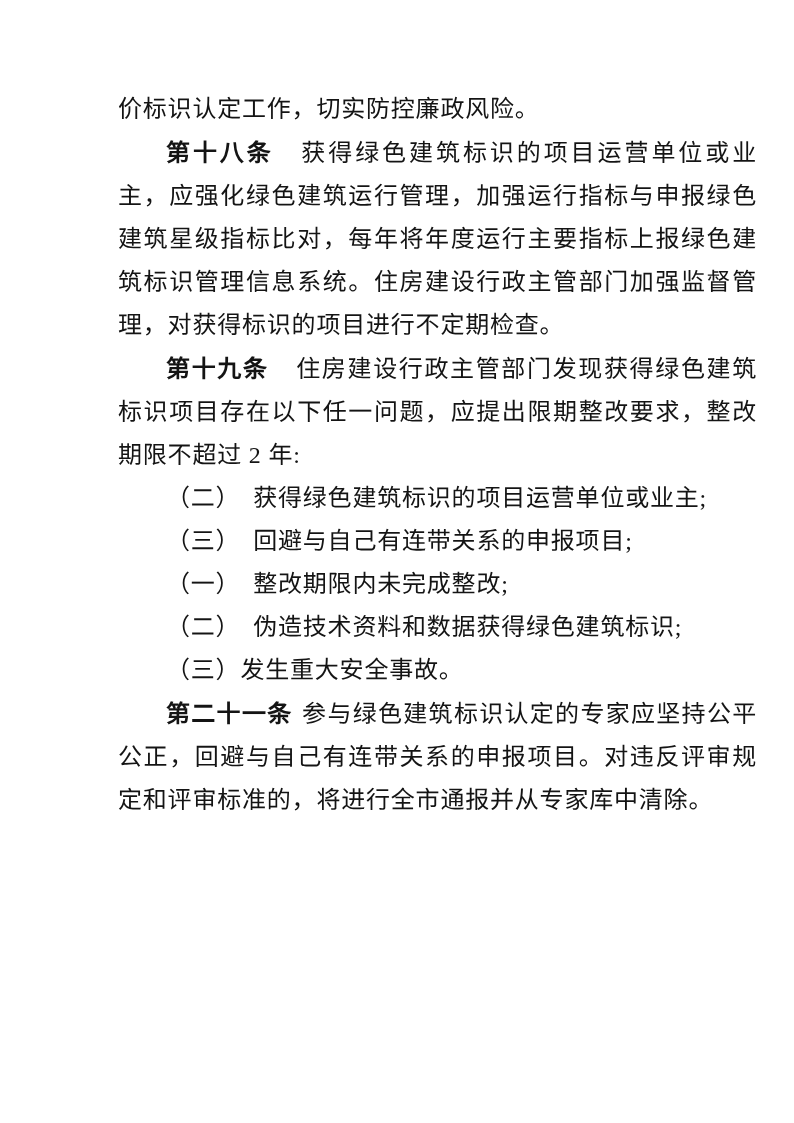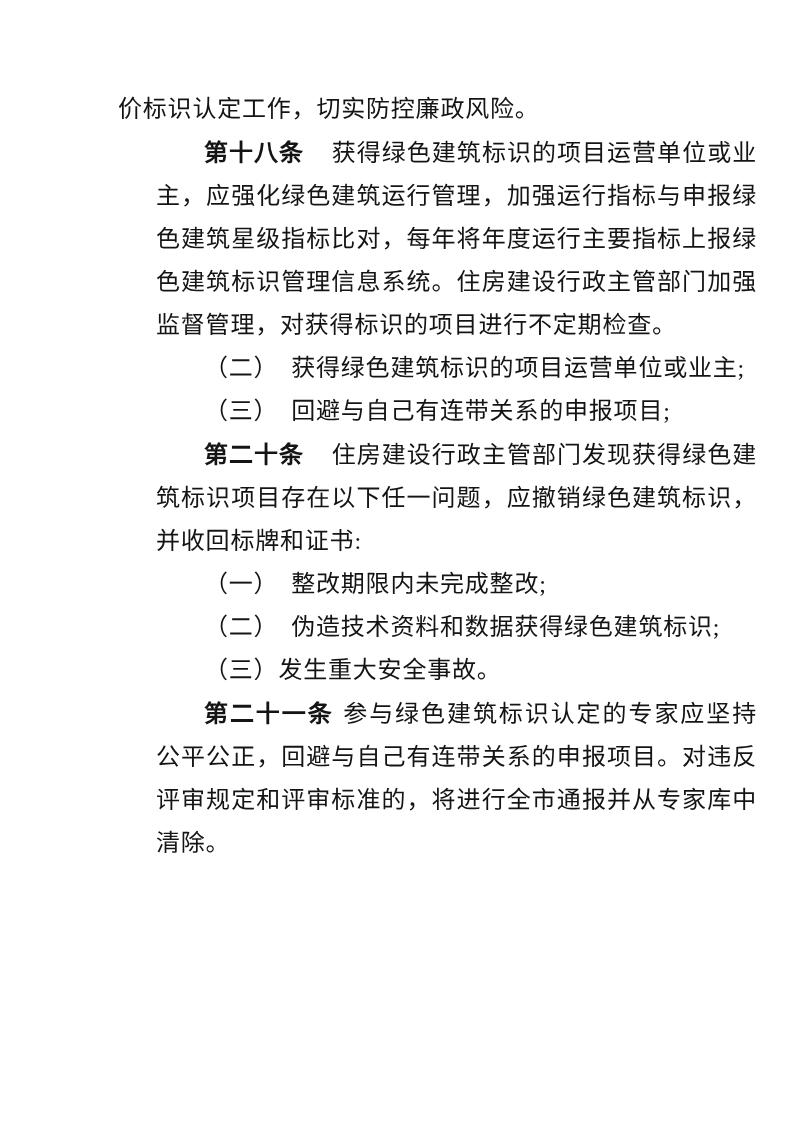--- a/index.html
+++ b/index.html
@@ -26,45 +26,44 @@
     color: #141414;
     text-align: justify;
     text-justify: inter-character;
   }
   .para.cont {
     text-indent: 0;
   }
   .para.article,
   .para.item {
     text-indent: 2em;
-    margin-left: 38px;
   }
   .head {
     font-family: "Liberation Sans", "DejaVu Sans", sans-serif;
     font-weight: 700;
     margin-right: 1.15em;
   }
   .para.tight .head {
     margin-right: 0.4em;
   }
 </style>
 </head>
 <body>
 
 <div class="page">
 
   <p class="para cont"><span>价标识认定工作，切实防控廉政风险。</span></p>
 
   <p class="para article"><span class="head">第十八条</span><span>获得绿色建筑标识的项目运营单位或业主，应强化绿色建筑运行管理，加强运行指标与申报绿色建筑星级指标比对，每年将年度运行主要指标上报绿色建筑标识管理信息系统。住房建设行政主管部门加强监督管理，对获得标识的项目进行不定期检查。</span></p>
 
+  <p class="para article"><span class="head">第十九条</span><span>住房建设行政主管部门发现获得绿色建筑标识项目存在以下任一问题，应提出限期整改要求，整改期限不超过 2 年:</span></p>
 
   <p class="para item"><span>（二）　获得绿色建筑标识的项目运营单位或业主;</span></p>
   <p class="para item"><span>（三）　回避与自己有连带关系的申报项目;</span></p>
 
-  <p class="para article"><span class="head">第二十条</span><span>住房建设行政主管部门发现获得绿色建筑标识项目存在以下任一问题，应撤销绿色建筑标识，并收回标牌和证书:</span></p>
 
   <p class="para item"><span>（一）　整改期限内未完成整改;</span></p>
   <p class="para item"><span>（二）　伪造技术资料和数据获得绿色建筑标识;</span></p>
   <p class="para item"><span>（三）发生重大安全事故。</span></p>
 
   <p class="para article tight"><span class="head">第二十一条</span><span>参与绿色建筑标识认定的专家应坚持公平公正，回避与自己有连带关系的申报项目。对违反评审规定和评审标准的，将进行全市通报并从专家库中清除。</span></p>
 
 </div>
 
 </body></html>

